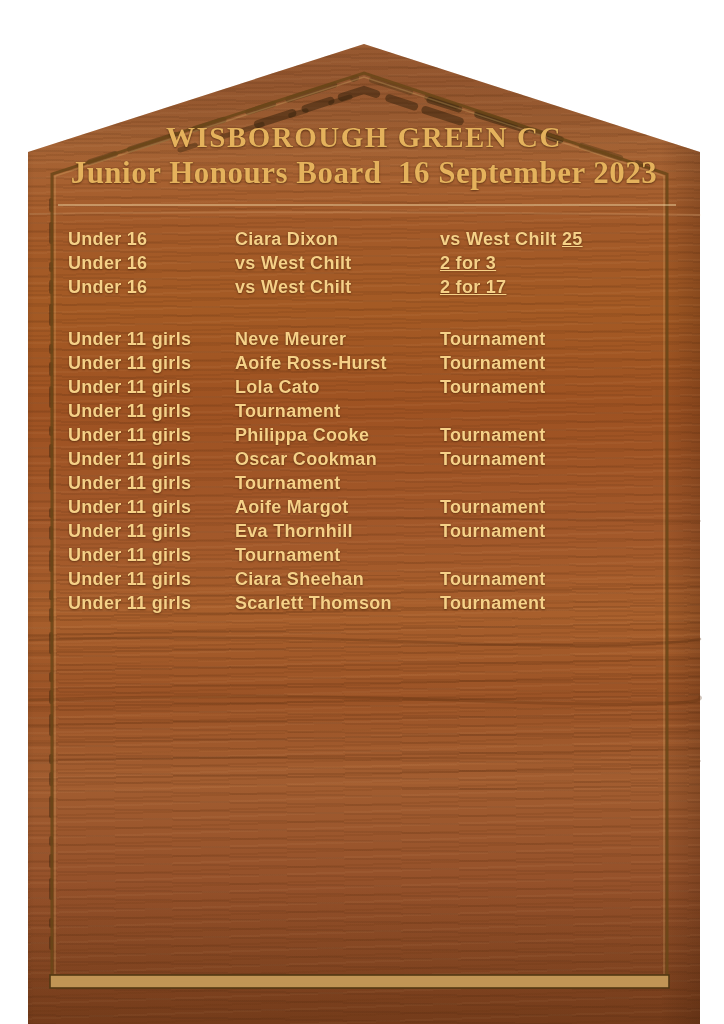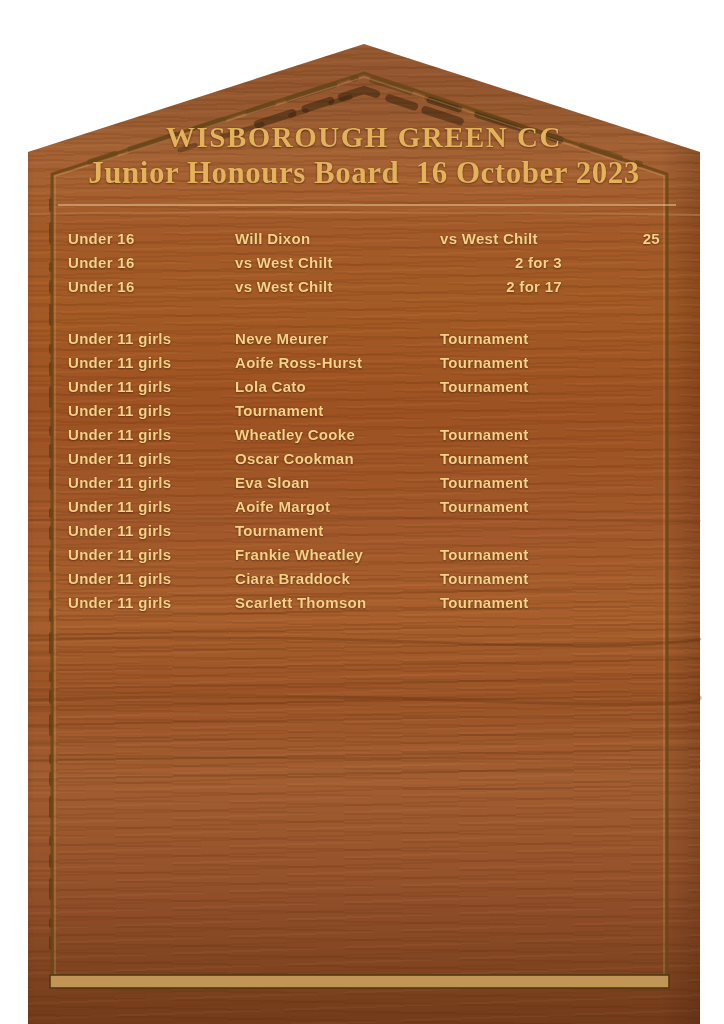--- a/index.html
+++ b/index.html
@@ -58,26 +58,26 @@
   }
   .title-line2{
     font-family:"Liberation Serif",serif;font-weight:bold;
     font-size:31px;line-height:38px;letter-spacing:.5px;white-space:pre;
     color:var(--title_gold,#e5b25c);
     text-shadow:0 1px 2px rgba(55,25,5,.55), 0 0 1px rgba(0,0,0,.25);
   }
   .honours-table{
     position:absolute;left:68px;top:227px;width:600px;
     color:var(--row_text,#f6d187);
-    font-weight:bold;font-size:15px;letter-spacing:.3px;
+    font-weight:bold;font-size:18px;letter-spacing:.3px;
     text-shadow:0 1px 2px rgba(60,25,5,.55), 0 0 1px rgba(0,0,0,.2);
   }
   .row{display:grid;grid-template-columns:167px 205px 122px 98px;height:24px;line-height:24px;}
   .row.block-gap{margin-top:28px;}
-  .row .score{text-align:right;}
+  .row .score{text-align:left;text-decoration:underline;}
   .c{white-space:nowrap;overflow:visible;}
 </style>
 </head>
 <body>
 
 <div class="stage">
 
   <div class="board">
     <div class="grain-band"></div>
     <div class="board-shade"></div>
@@ -102,27 +102,27 @@
     <path class="inner-border-line" d="M 52 977 L 52 174 L 364 73 L 667 174 L 667 977"></path>
     <path class="inner-border-glint" d="M 55 974 L 55 176 L 364 77 L 664 176 L 664 974"></path>
 
     <rect class="gilt-band" x="50" y="975" width="619" height="13"></rect>
 
     <line class="divider-line" x1="58" y1="205" x2="676" y2="205"></line>
   </svg>
 
   <div class="title-wrap">
     <div class="title-line1">WISBOROUGH GREEN CC</div>
-    <div class="title-line2">Junior Honours Board  16 October 2023</div>
+    <div class="title-line2">Junior Honours Board  16 September 2023</div>
   </div>
 
   <div class="honours-table">
     <div class="row">
       <span class="c">Under 16</span>
-      <span class="c">Will Dixon</span>
+      <span class="c">Ciara Dixon</span>
       <span class="c">vs West Chilt</span>
       <span class="c score">25</span>
     </div>
     <div class="row">
       <span class="c">Under 16</span>
       <span class="c">vs West Chilt</span>
       <span class="c score">2 for 3</span>
     </div>
     <div class="row">
       <span class="c">Under 16</span>
@@ -147,56 +147,55 @@
       <span class="c">Tournament</span>
       <span class="c score"></span>
     </div>
     <div class="row">
       <span class="c">Under 11 girls</span>
       <span class="c">Tournament</span>
       <span class="c score"></span>
     </div>
     <div class="row">
       <span class="c">Under 11 girls</span>
-      <span class="c">Wheatley Cooke</span>
+      <span class="c">Philippa Cooke</span>
       <span class="c">Tournament</span>
       <span class="c score"></span>
     </div>
     <div class="row">
       <span class="c">Under 11 girls</span>
       <span class="c">Oscar Cookman</span>
       <span class="c">Tournament</span>
       <span class="c score"></span>
     </div>
     <div class="row">
       <span class="c">Under 11 girls</span>
-      <span class="c">Eva Sloan</span>
       <span class="c">Tournament</span>
       <span class="c score"></span>
     </div>
     <div class="row">
       <span class="c">Under 11 girls</span>
       <span class="c">Aoife Margot</span>
       <span class="c">Tournament</span>
       <span class="c score"></span>
     </div>
     <div class="row">
       <span class="c">Under 11 girls</span>
-      <span class="c">Tournament</span>
-      <span class="c score"></span>
-    </div>
-    <div class="row">
-      <span class="c">Under 11 girls</span>
-      <span class="c">Frankie Wheatley</span>
-      <span class="c">Tournament</span>
-      <span class="c score"></span>
-    </div>
-    <div class="row">
-      <span class="c">Under 11 girls</span>
-      <span class="c">Ciara Braddock</span>
+      <span class="c">Eva Thornhill</span>
+      <span class="c">Tournament</span>
+      <span class="c score"></span>
+    </div>
+    <div class="row">
+      <span class="c">Under 11 girls</span>
+      <span class="c">Tournament</span>
+      <span class="c score"></span>
+    </div>
+    <div class="row">
+      <span class="c">Under 11 girls</span>
+      <span class="c">Ciara Sheehan</span>
       <span class="c">Tournament</span>
       <span class="c score"></span>
     </div>
     <div class="row">
       <span class="c">Under 11 girls</span>
       <span class="c">Scarlett Thomson</span>
       <span class="c">Tournament</span>
       <span class="c score"></span>
     </div>
   </div>

